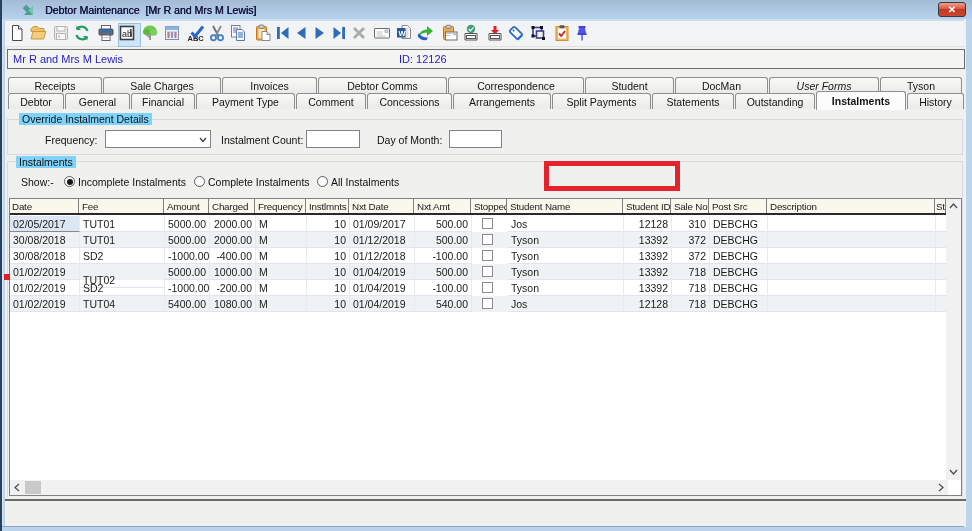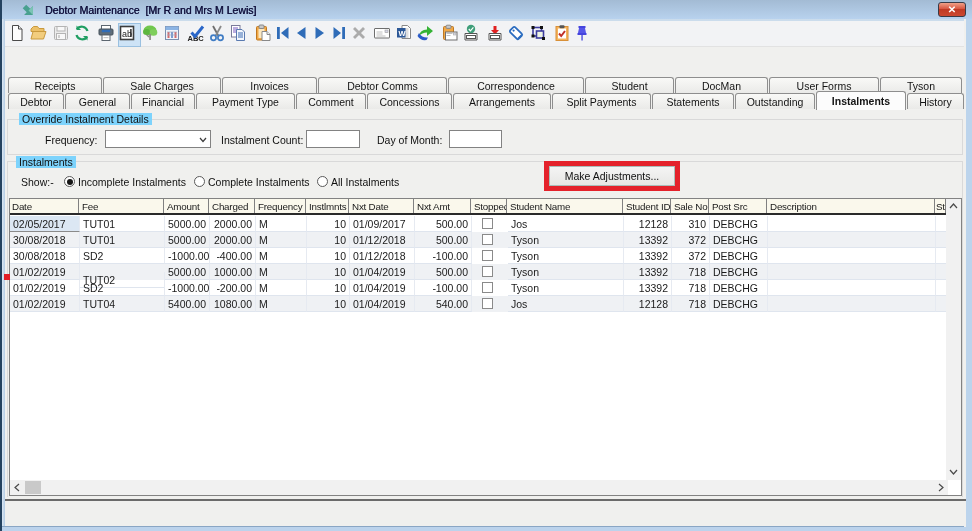--- a/index.html
+++ b/index.html
@@ -228,30 +228,34 @@
           <path d="M6 9.5 l2.2 2.5 3.8-5" stroke="#c03028" stroke-width="2" fill="none"></path>
         </svg></div>
       <div class="abs" style="left: 573px; top: 24px; width: 18px; height: 18px; z-index: 2;"><svg width="18" height="18" viewBox="0 0 18 18">
           <rect x="5.5" y="2" width="7" height="2" fill="#4444dd"></rect>
           <path d="M6 4 h6 l1 5 h-8 z" fill="#5555e8"></path>
           <rect x="4.5" y="9" width="9" height="2" fill="#4444dd"></rect>
           <rect x="8.4" y="11" width="1.3" height="5.5" fill="#4444dd"></rect>
         </svg></div>
     </div>
 
+  <div id="namebar" class="abs">
+      <span style="left:5px;">Mr R and Mrs M Lewis</span>
+      <span style="left:391px;">ID: 12126</span>
+    </div>
 
   <div id="tabs1">
       <div class="tab tr1 abs" style="left: 8px; width: 94px;">Receipts</div>
       <div class="tab tr1 abs" style="left: 103px; width: 118px;">Sale Charges</div>
       <div class="tab tr1 abs" style="left: 222px; width: 95px;">Invoices</div>
       <div class="tab tr1 abs" style="left: 318px; width: 129px;">Debtor Comms</div>
       <div class="tab tr1 abs" style="left: 448px; width: 136px;">Correspondence</div>
       <div class="tab tr1 abs" style="left: 585px; width: 89px;">Student</div>
       <div class="tab tr1 abs" style="left: 675px; width: 93px;">DocMan</div>
-      <div class="tab tr1 abs" style="left: 769px; width: 110px;">User Forms</div>
+      <div class="tab tr1 abs" style="left: 769px; width: 110px; font-style: italic;">User Forms</div>
       <div class="tab tr1 abs" style="left: 880px; width: 82px;">Tyson</div>
     </div>
   <div id="tabs2">
       <div class="tab tr2 abs" style="left: 8px; width: 56px;">Debtor</div>
       <div class="tab tr2 abs" style="left: 65px; width: 65px;">General</div>
       <div class="tab tr2 abs" style="left: 131px; width: 64px;">Financial</div>
       <div class="tab tr2 abs" style="left: 196px; width: 99px;">Payment Type</div>
       <div class="tab tr2 abs" style="left: 296px; width: 70px;">Comment</div>
       <div class="tab tr2 abs" style="left: 367px; width: 85px;">Concessions</div>
       <div class="tab tr2 abs" style="left: 453px; width: 98px;">Arrangements</div>
@@ -283,21 +287,20 @@
   <div class="gline" style="left:962px;top:161px;width:1px;height:336px;"></div>
   <div class="glabel" style="left:16px;top:156px;">Instalments</div>
 
   <div class="lbl" style="left:21px;top:176px;">Show:-</div>
   <div class="radio on" style="left:64px;top:176px;"></div>
   <div class="lbl" style="left:78px;top:176px;">Incomplete Instalments</div>
   <div class="radio" style="left:194px;top:176px;"></div>
   <div class="lbl" style="left:208px;top:176px;">Complete Instalments</div>
   <div class="radio" style="left:317px;top:176px;"></div>
   <div class="lbl" style="left:331px;top:176px;">All Instalments</div>
-  <div class="btn" style="left:549px;top:166px;width:126px;height:20px;line-height:18px;border-color:#a9beba;">Make Adjustments...</div>
   <div id="redbox" class="abs"></div>
   <div id="redmark" class="abs"></div>
 
   <div id="grid" class="abs">
     <div id="ghead">
         <div class="gh" style="left: 0px; width: 69px;">Date</div>
         <div class="gh" style="left: 70px; width: 84px;">Fee</div>
         <div class="gh" style="left: 155px; width: 44px;">Amount</div>
         <div class="gh" style="left: 200px; width: 45px;">Charged</div>
         <div class="gh" style="left: 246px; width: 50px;">Frequency</div>

